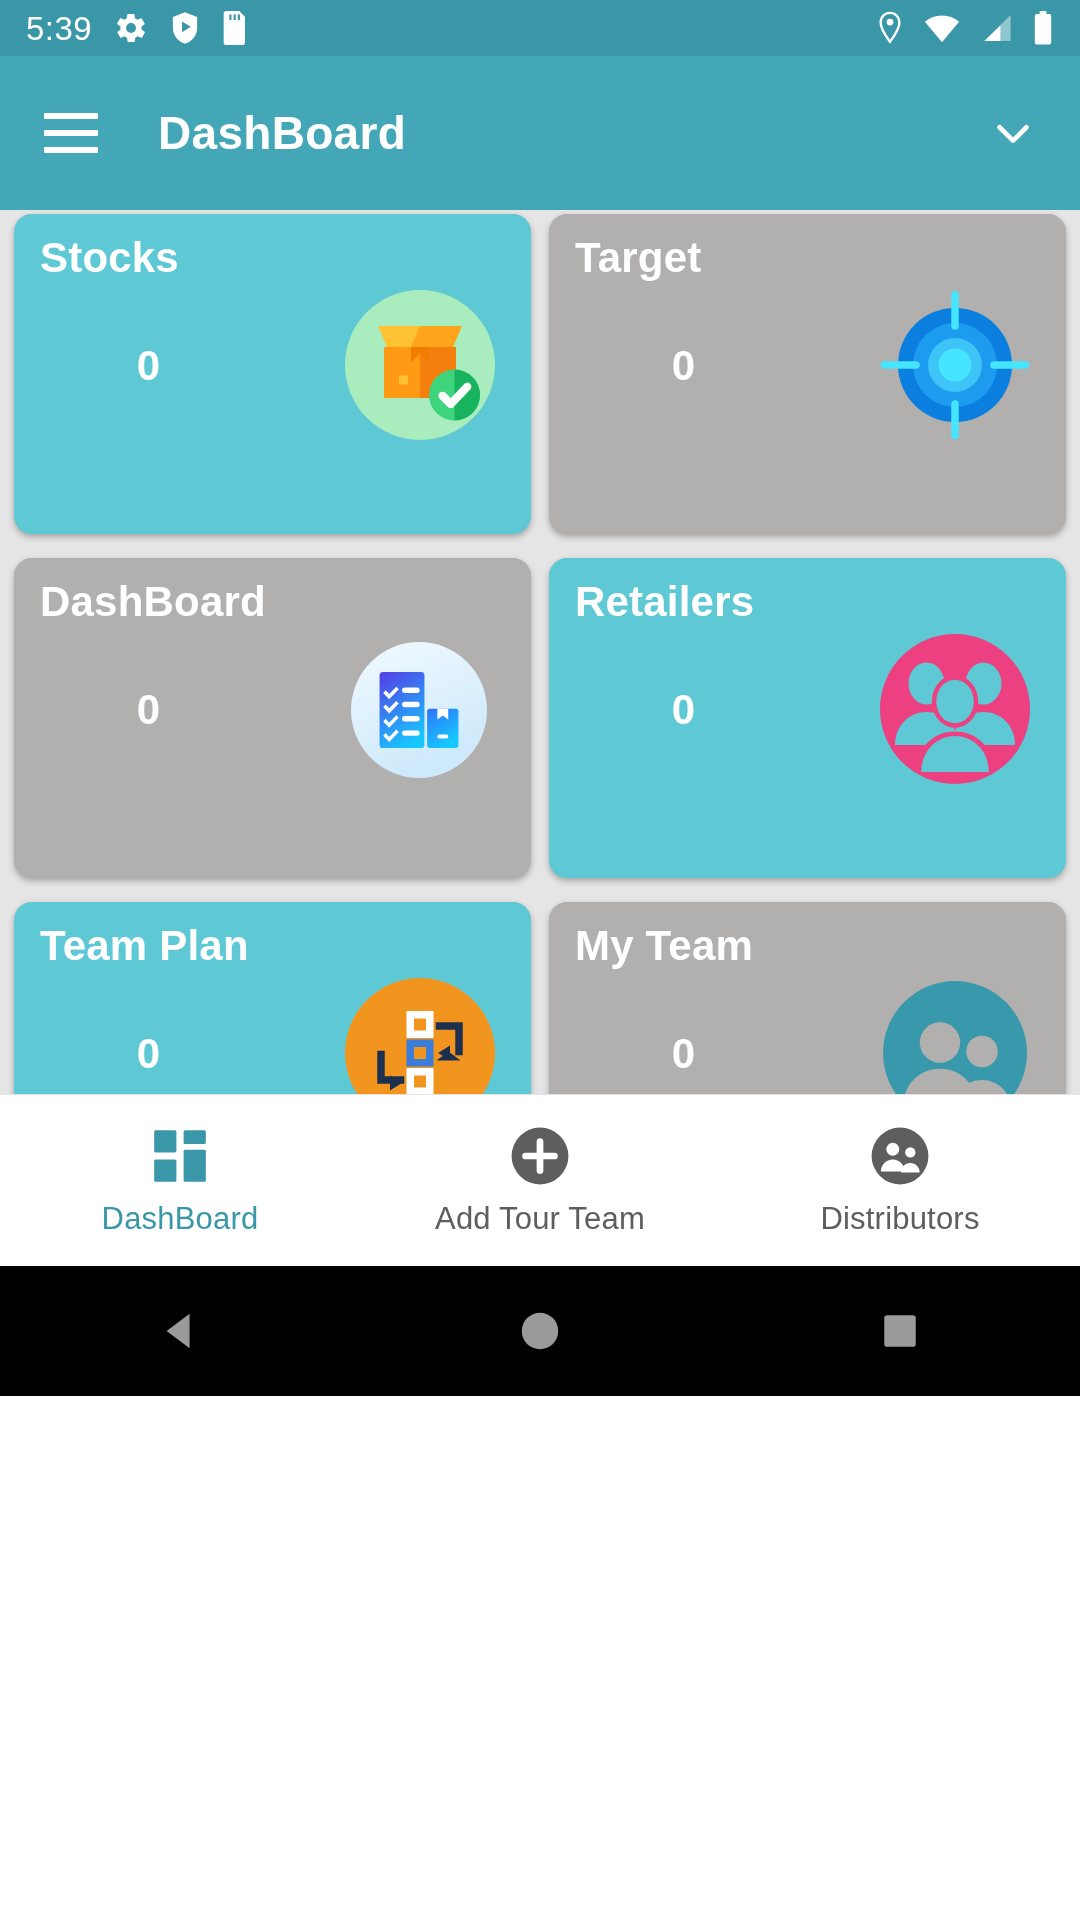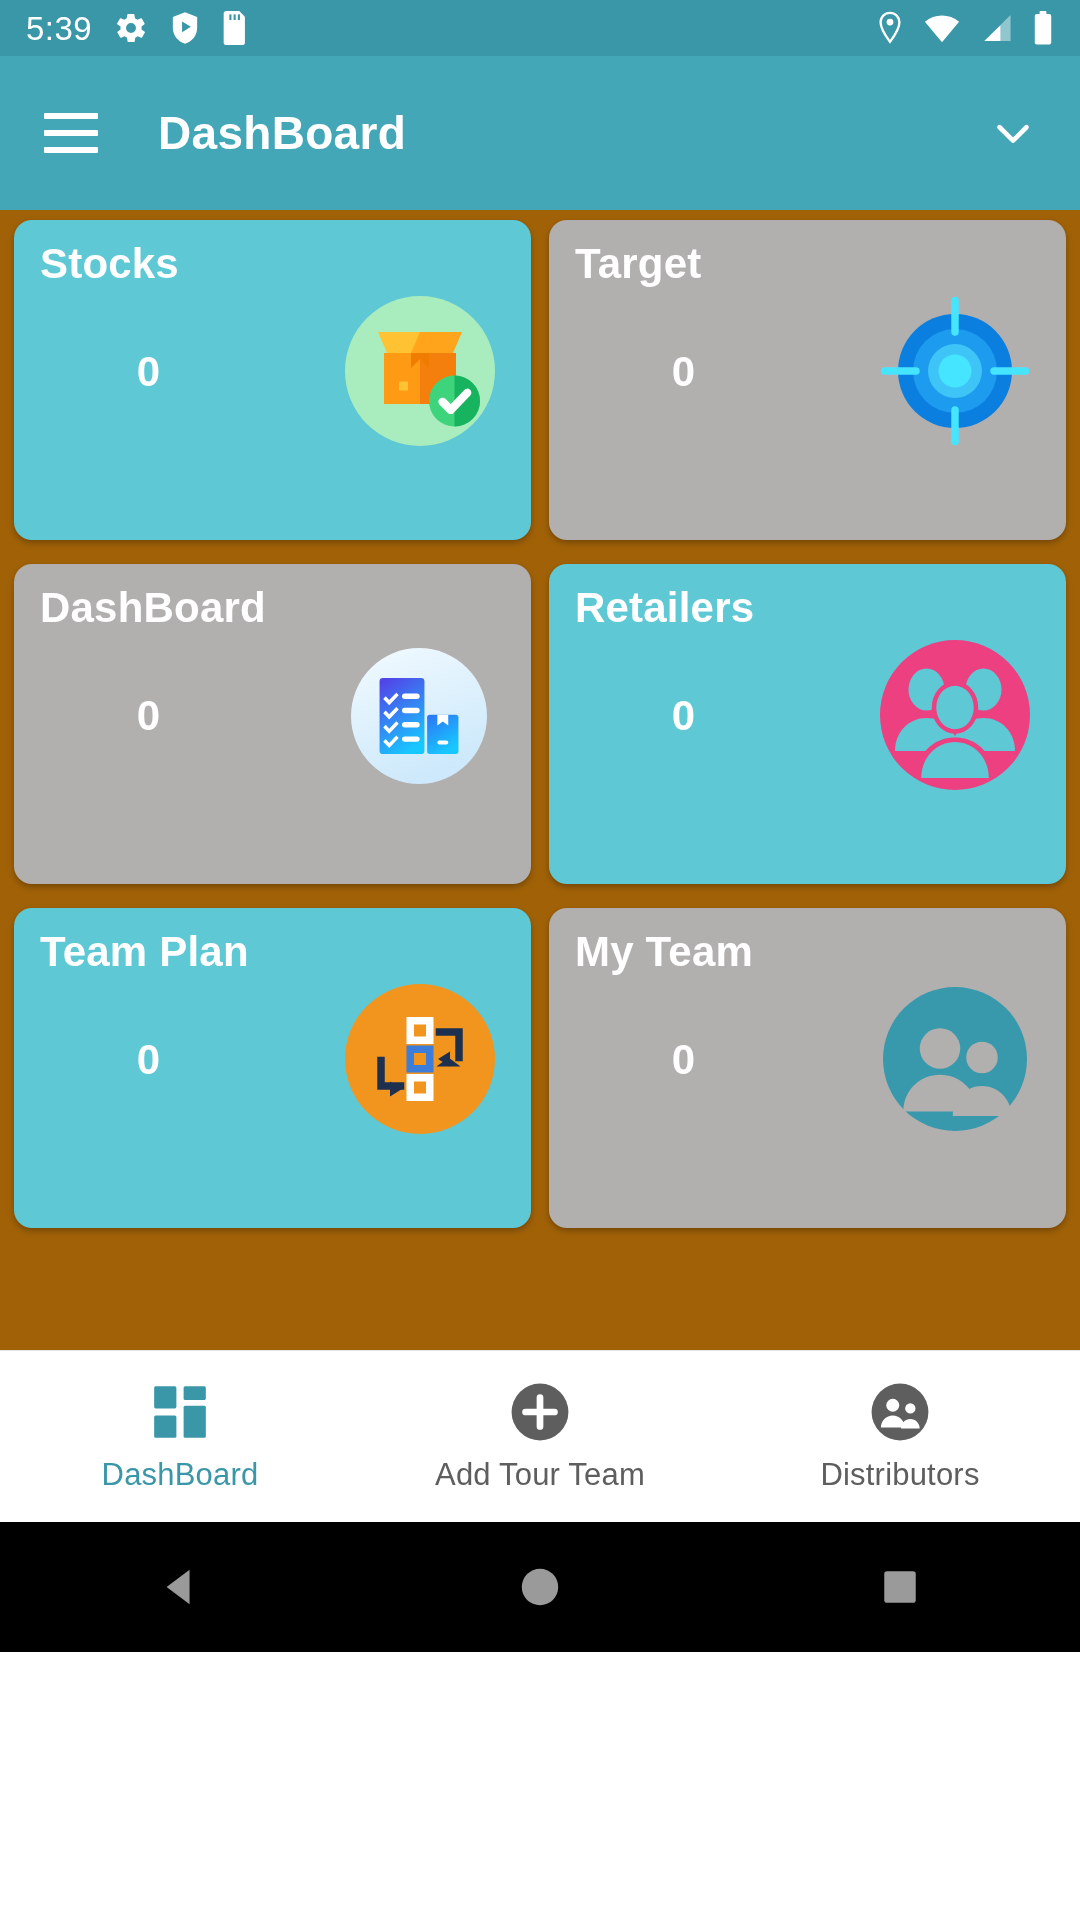--- a/index.html
+++ b/index.html
@@ -2,21 +2,21 @@
 <html><head>
 <meta charset="utf-8">
 <style>
   * { margin:0; padding:0; box-sizing:border-box; }
   html, body {
     width:1080px; height:1920px;
     font-family:"Liberation Sans", sans-serif;
     background:#ffffff;
     overflow:hidden;
   }
-  #screen { position:relative; width:1080px; height:1652px; background:#a16207; }
+  #screen { position:relative; width:1080px; height:1396px; background:#e5e5e5; }
 
   
   .statusbar{
     position:absolute; top:0; left:0; width:1080px; height:56px;
     background:#3A97A8; display:flex; align-items:center;
     padding:0 26px; color:#ffffff;
   }
   .sb-left{ display:flex; align-items:center; gap:22px; }
   .sb-right{ margin-left:auto; display:flex; align-items:center; gap:20px; }
   .sb-time{ font-size:33px; letter-spacing:0.5px; line-height:1; font-weight:400; }
@@ -32,21 +32,21 @@
   .hamburger span{ display:block; height:6px; background:#ffffff; border-radius:1px; }
   .appbar-title{
     color:#ffffff; font-size:46px; font-weight:700; margin-left:60px;
     letter-spacing:0.3px;
   }
   .appbar-caret{ margin-left:auto; }
 
   
   .grid{
     position:absolute; top:210px; left:0; width:1080px;
-    padding:10px 14px 0 14px;
+    padding:4px 14px 0 14px;
     display:grid; grid-template-columns:1fr 1fr; gap:24px 18px;
   }
   .card{
     position:relative; height:320px; border-radius:18px;
     box-shadow:0 3px 6px rgba(0,0,0,.28);
     overflow:hidden; cursor:pointer;
   }
   .card-title{
     position:absolute; left:26px; top:20px;
     color:#ffffff; font-size:42px; font-weight:700; letter-spacing:0.2px;

